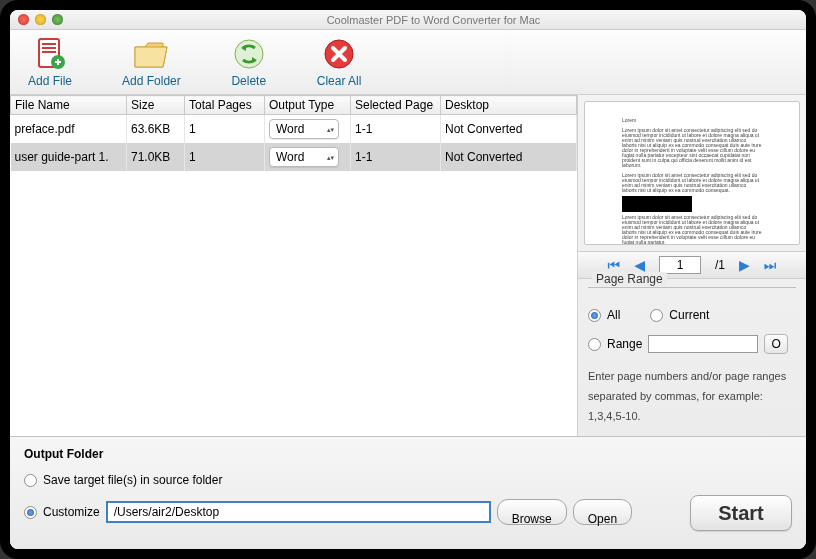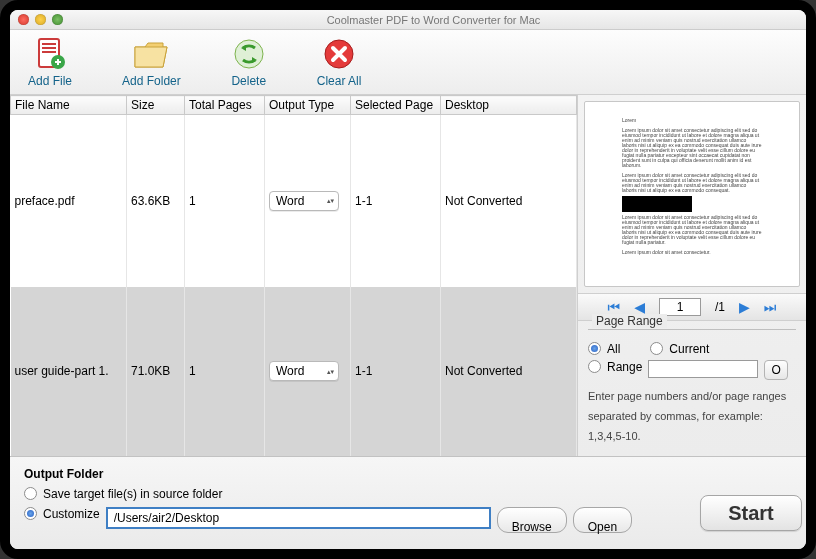--- a/index.html
+++ b/index.html
@@ -47,21 +47,21 @@
     background: linear-gradient(#fdfdfd,#ededed);
     border-bottom: 1px solid #cfcfcf;
   }
   .tb-btn { display:flex; flex-direction:column; align-items:center; gap:2px; cursor:pointer; font-size:12px; color:#14638a; }
   .tb-btn .icon-wrap { width:36px; height:36px; display:flex; align-items:center; justify-content:center; }
 
   .main { flex:1; display:flex; overflow:hidden; }
   .left {
     flex:1;
     border-right:1px solid #cfcfcf;
-    display:flex; flex-direction:row;
+    display:flex; flex-direction:column;
     overflow:hidden;
   }
   table { width:100%; border-collapse:collapse; table-layout:fixed; font-size:12px; }
   th {
     background: linear-gradient(#fcfcfc,#ececec);
     border:1px solid #c9c9c9;
     font-weight:normal;
     text-align:left;
     padding:2px 4px;
     white-space:nowrap; overflow:hidden;
@@ -124,21 +124,21 @@
   .fieldset-label {
     position:absolute; top:0; left:14px;
     background:linear-gradient(#ececec,#ececec);
     padding:0 4px; font-size:12px; color:#333;
     transform: translateY(-50%);
   }
   .page-range-border {
     border-top:1px solid #bfbfbf;
     padding-top:8px;
   }
-  .radio-row { display:flex; align-items:flex-start; gap:6px; margin:4px 0; font-size:12px; }
+  .radio-row { display:flex; align-items:center; gap:6px; margin:12px 0; font-size:12px; }
   .radio {
     width:13px; height:13px; border-radius:50%;
     border:1px solid #8c8c8c; background:#fff; display:inline-flex; align-items:center; justify-content:center;
     cursor:pointer;
   }
   .radio.selected::after { content:""; width:7px; height:7px; border-radius:50%; background:radial-gradient(#6aa3e6,#2862c8); }
   .range-input { width:110px; height:18px; border:1px solid #9a9a9a; padding:0 4px; font-size:12px; }
   .ok-btn {
     border:1px solid #b3b3b3; border-radius:4px; height:20px; padding:0 6px;
     background:linear-gradient(#fefefe,#e7e7e7); font-size:12px; cursor:pointer;
@@ -157,21 +157,21 @@
     border:2px solid #3f7fc4;
     background:#fff; padding:0 6px; font-size:12px;
     border-radius:0;
   }
   .mac-btn {
     border:1px solid #a7a7a7; border-radius:11px; height:22px;
     padding:12px 14px; background:linear-gradient(#ffffff,#e8e8e8);
     font-size:12px; cursor:pointer;
   }
   .start-btn {
-    position:absolute; right:4px; bottom:18px;
+    position:absolute; right:14px; bottom:18px;
     width:102px; height:36px;
     border:1px solid #a6a6a6; border-radius:8px;
     background:linear-gradient(#ffffff,#e3e3e3);
     font-size:20px; font-weight:600; color:#333; cursor:pointer;
     box-shadow: 0 1px 1px rgba(0,0,0,.12);
   }
   .spacer { flex:1; background:#fff; }
 </style>
 </head>
 <body>

